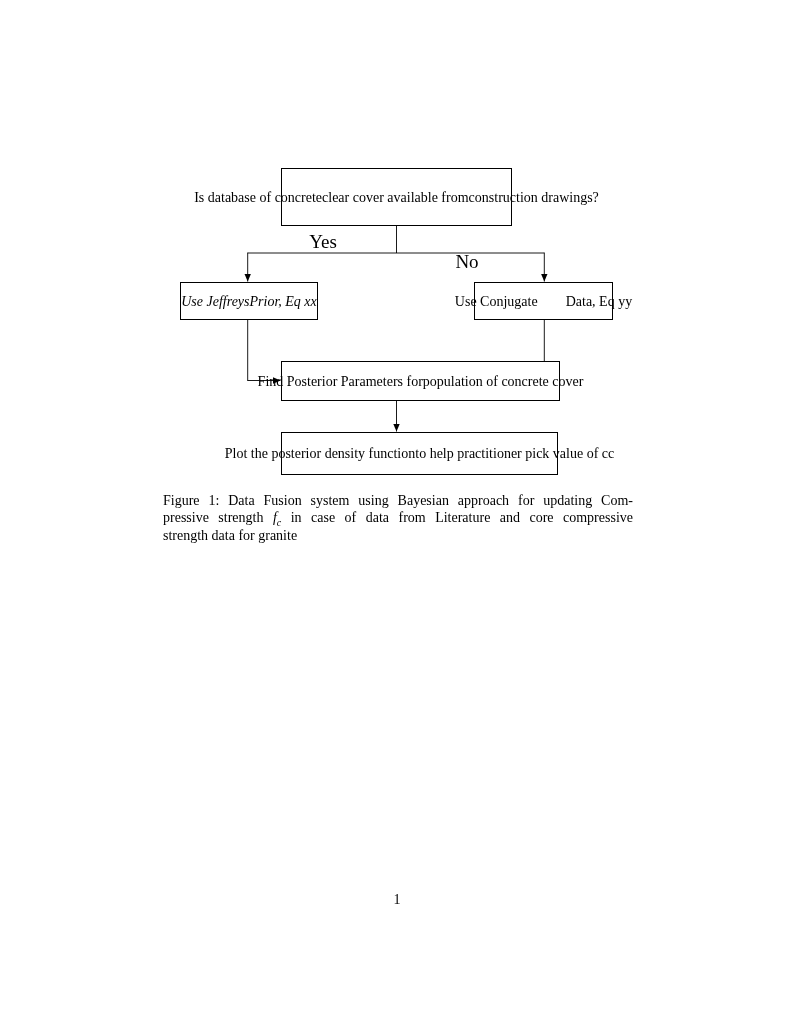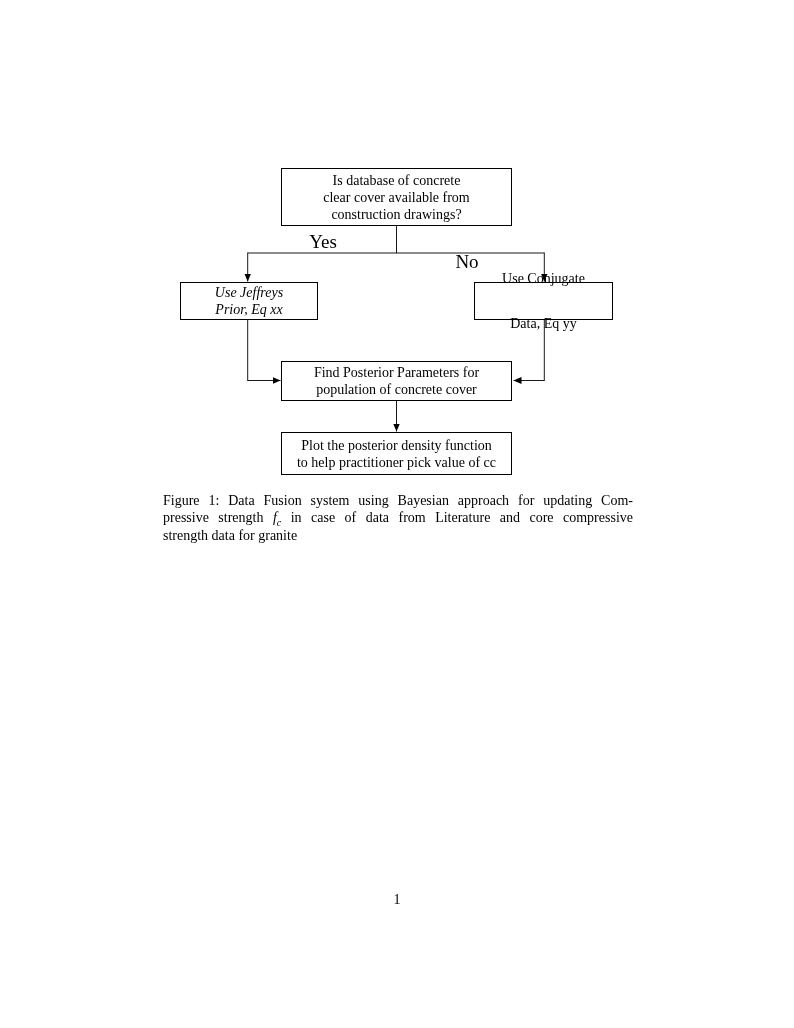--- a/index.html
+++ b/index.html
@@ -10,28 +10,28 @@
     color: #000000;
     position: relative;
     overflow: hidden;
   }
   .page { position: absolute; left: 0; top: 0; width: 794px; height: 1028px; background: #ffffff; }
 
   
   .box {
     position: absolute; box-sizing: border-box;
     border: 1px solid #000; background: #fff;
-    display: flex; flex-direction: column; justify-content: center; align-items: center;
+    display: flex; flex-direction: row; justify-content: center; align-items: center;
     text-align: center; font-size: 14px; line-height: 17px; white-space: nowrap;
   }
   .box-decision  { left: 281px; top: 168px; width: 231px; height: 58px; }
   .box-jeffreys  { left: 180px; top: 282px; width: 138px; height: 38px; font-style: italic; }
   .box-conjugate { left: 474px; top: 282px; width: 139px; height: 38px; gap: 28px; }
-  .box-posterior { left: 281px; top: 361px; width: 231px; height: 40px; }
-  .box-plot      { left: 281px; top: 432px; width: 231px; height: 43px; }
+  .box-posterior { left: 281px; top: 361px; width: 279px; height: 40px; }
+  .box-plot      { left: 281px; top: 432px; width: 277px; height: 43px; }
 
   .connectors { position: absolute; left: 0; top: 0; width: 794px; height: 1028px; pointer-events: none; }
   .connectors line { stroke: #000; stroke-width: 0.9; }
 
   .edge-label { position: absolute; font-size: 19px; line-height: 14px; text-align: center; width: 60px; }
   .edge-label-yes { left: 293px; top: 235px; }
   .edge-label-no  { left: 437px; top: 235px; margin-top: 20px; }
 
   
   .caption { position: absolute; left: 163px; top: 492px; width: 470px; font-size: 14px; line-height: 17.3px; }

